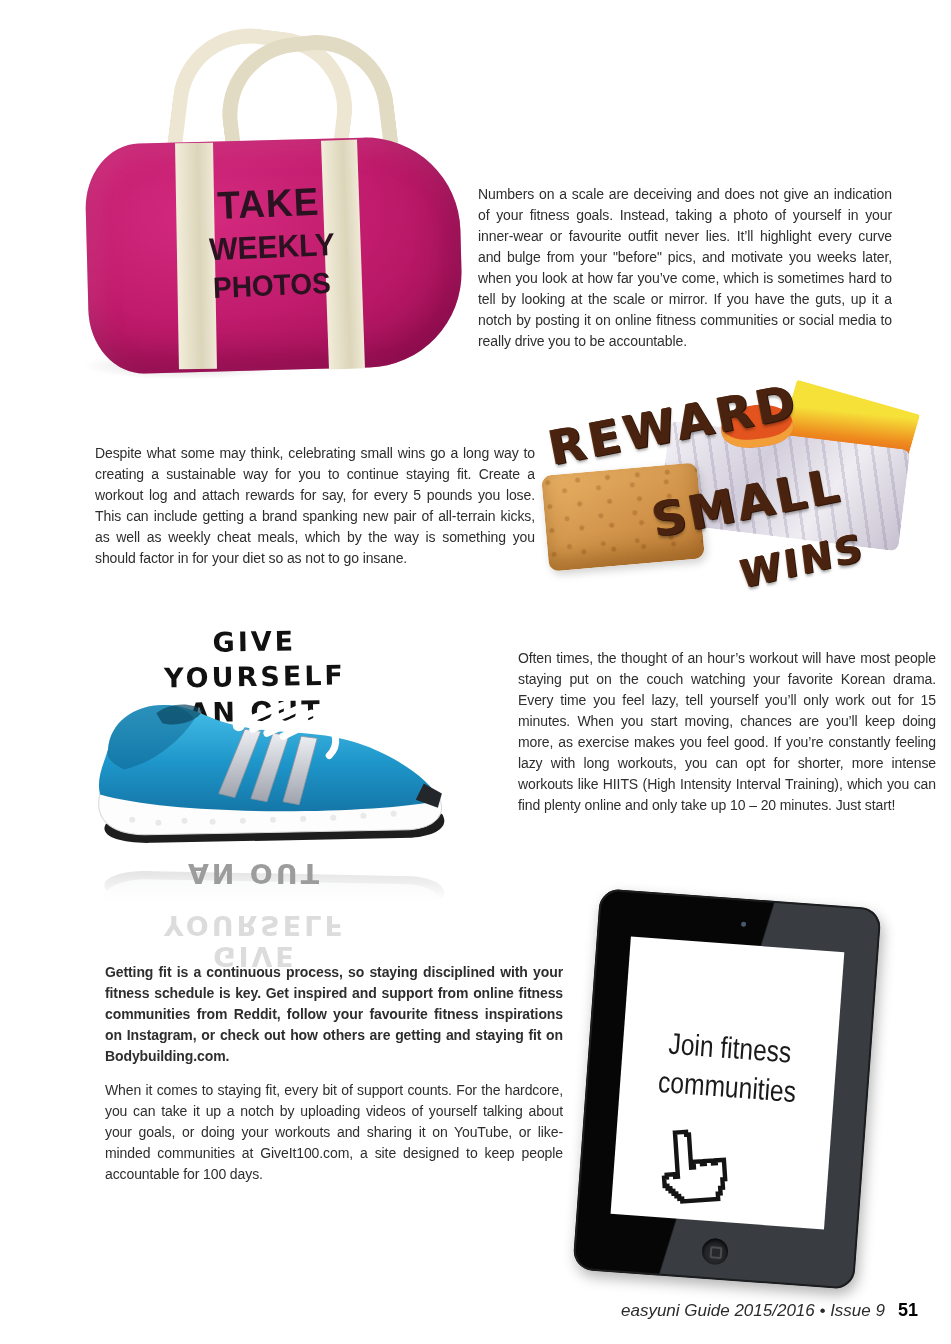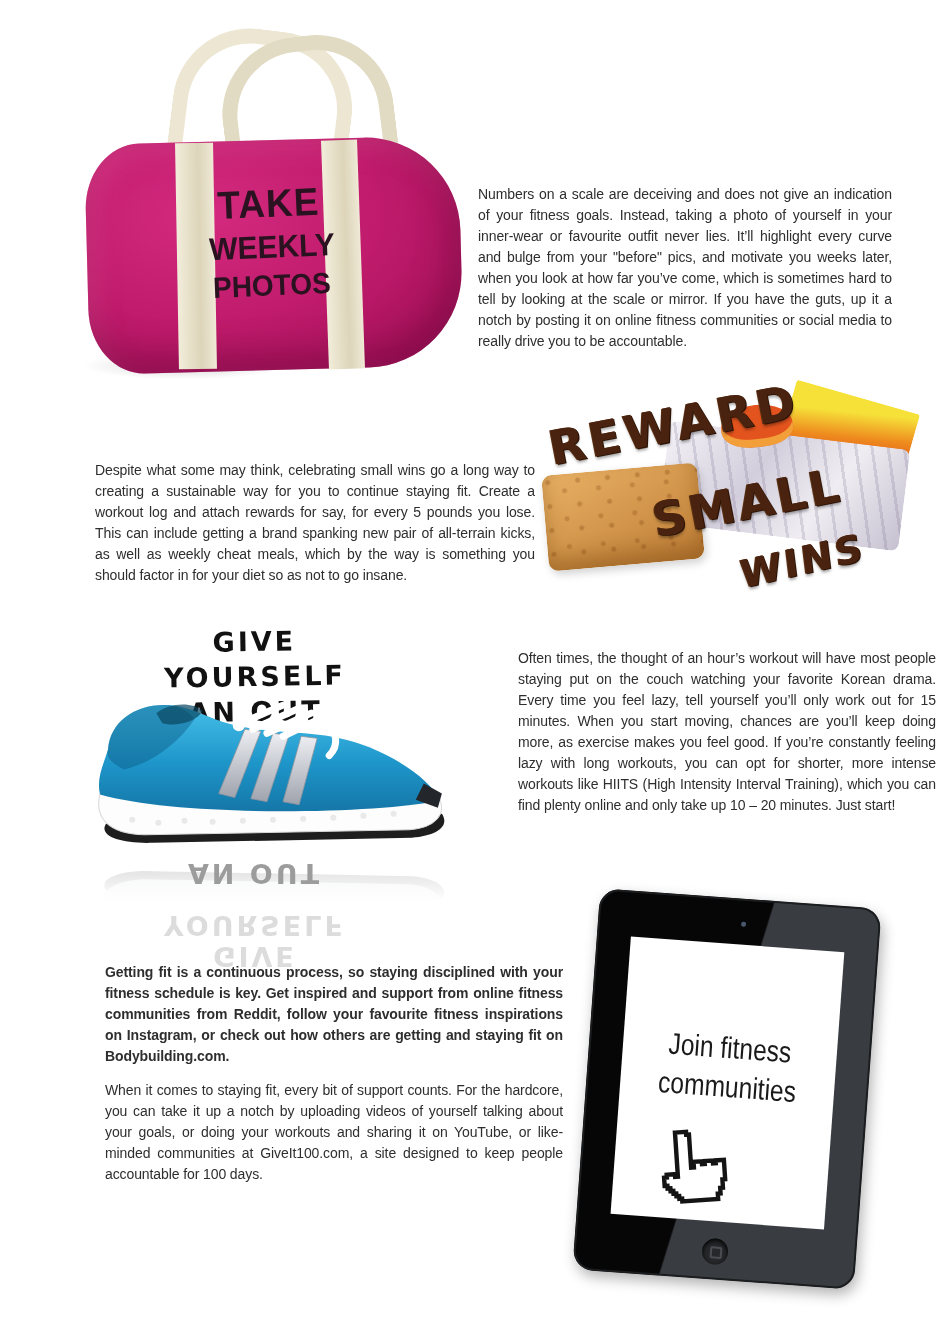--- a/index.html
+++ b/index.html
@@ -7,21 +7,21 @@
     position:relative; width:951px; height:1344px; margin:0 auto;
     background:#ffffff; overflow:hidden;
     font-family:"Liberation Sans", sans-serif;
   }
   .para {
     position:absolute; margin:0; text-align:justify;
     font-size:14px; line-height:21px; letter-spacing:-0.1px;
     color:#2e2e2e;
   }
   .p1  { left:478px; top:160px;  width:414px;margin-top:24px; }
-  .p2  { left:95px;  top:460px;  width:440px; }
+  .p2  { left:95px;  top:443px;  width:440px; }
   .p3  { left:477px; top:648px;  width:418px;margin-left:41px; }
   .p4a { left:105px; top:962px;  width:458px;font-weight:bold; }
   .p4b { left:105px; top:1080px; width:458px; }
 
   
   .bag-wrap { position:absolute; left:85px; top:22px; width:398px; height:358px; }
   .bag-shadow { position:absolute; left:-6px; top:330px; width:210px; height:28px;
     background:radial-gradient(ellipse at center, rgba(0,0,0,.16), transparent 68%); }
   .handle { position:absolute; border:15px solid #ece6d2; border-bottom:none;
     border-radius:78px 78px 0 0; }
@@ -219,14 +219,17 @@
         <svg class="hand" viewBox="0 0 34 30">
           <path d="M12,2 L16,2 L16,3 L17,3 L17,15 L18,15 L18,13 L21,13 L21,14 L22,14 L22,13 L25,13 L25,14 L26,14 L26,13 L29,13 L29,20 L28,20 L28,23 L27,23 L27,25 L26,25 L26,27 L13,27 L13,26 L12,26 L12,25 L11,25 L11,24 L10,24 L10,23 L9,23 L9,22 L8,22 L8,21 L7,21 L7,18 L8,18 L8,17 L11,17 L11,18 L12,18 L12,3 Z" fill="#ffffff" stroke="#141414" stroke-width="1.6" stroke-linejoin="miter"></path>
         </svg>
       </div>
       <div class="home-btn">
           <span></span>
         </div>
     </div>
   </div>
 
+  <div class="footer">
+    <span class="credit">easyuni Guide 2015/2016 • Issue 9</span><span class="pagenum">51</span>
+  </div>
 
 </div>
 
 </body></html>

